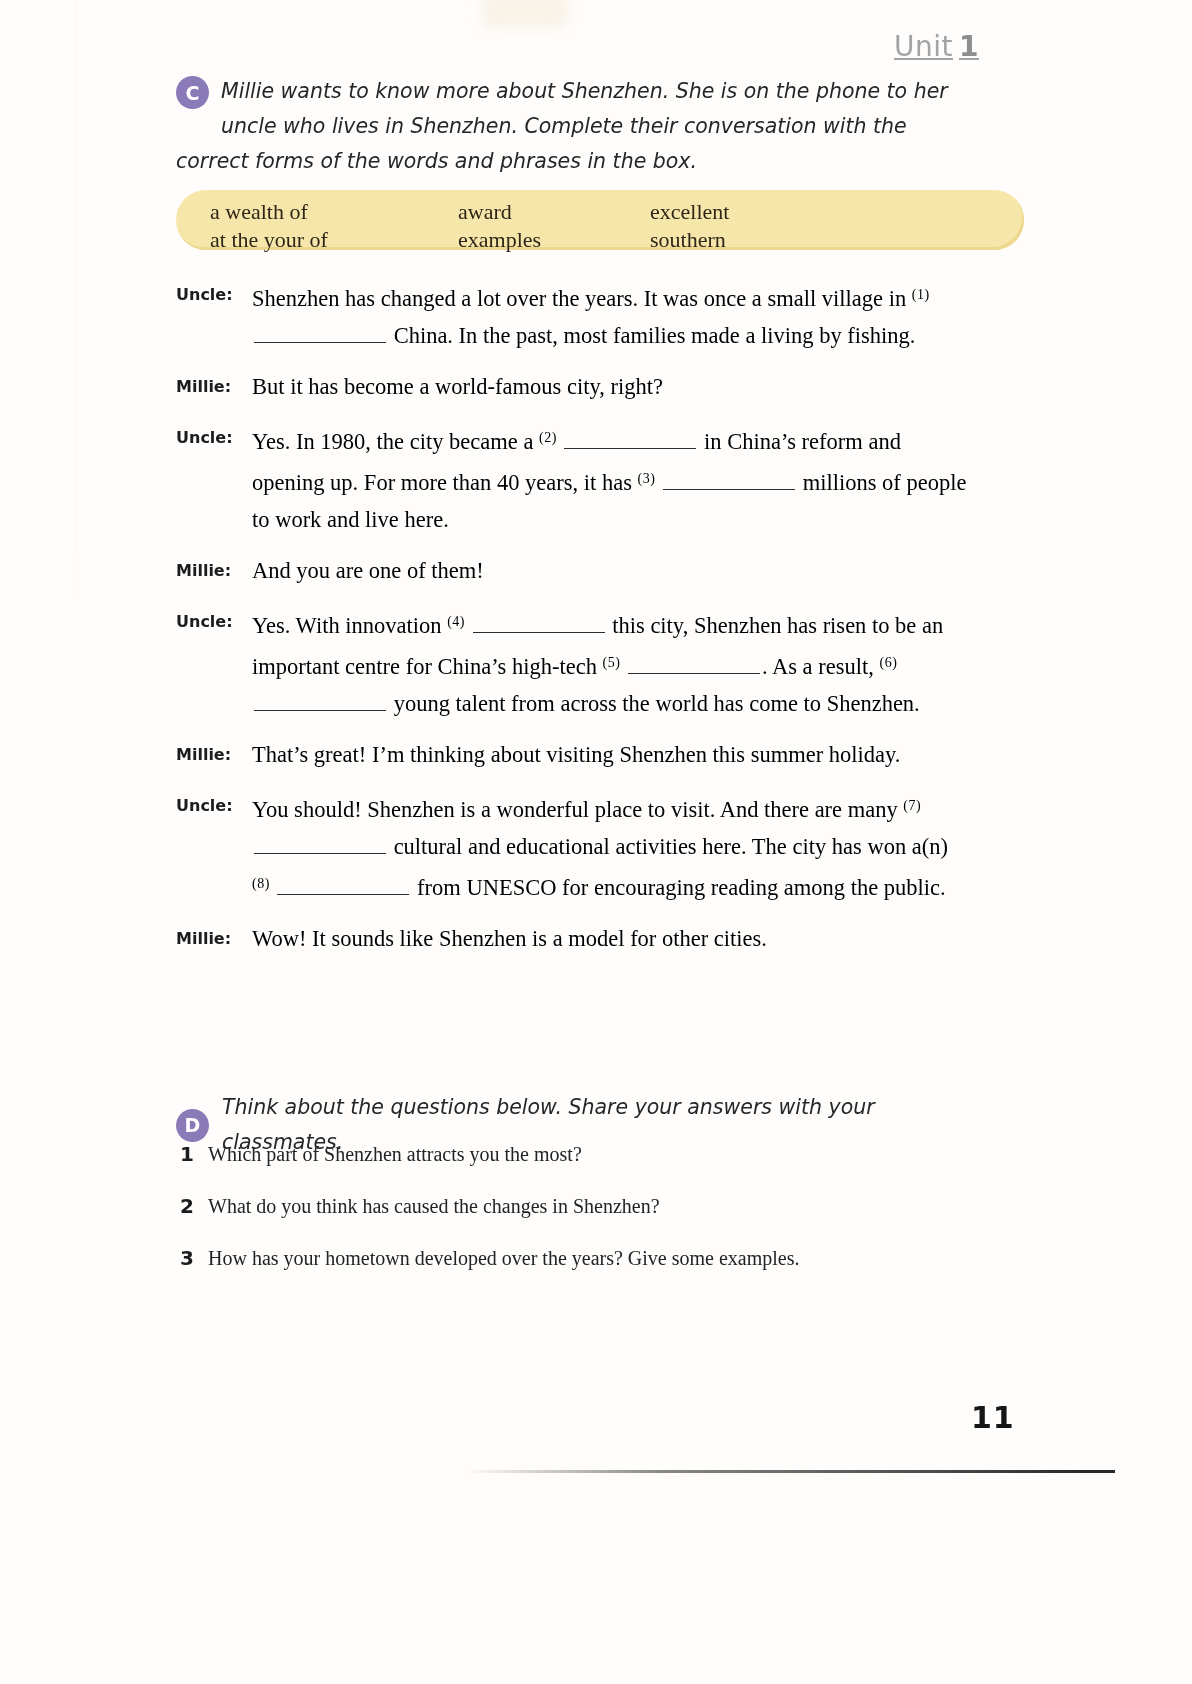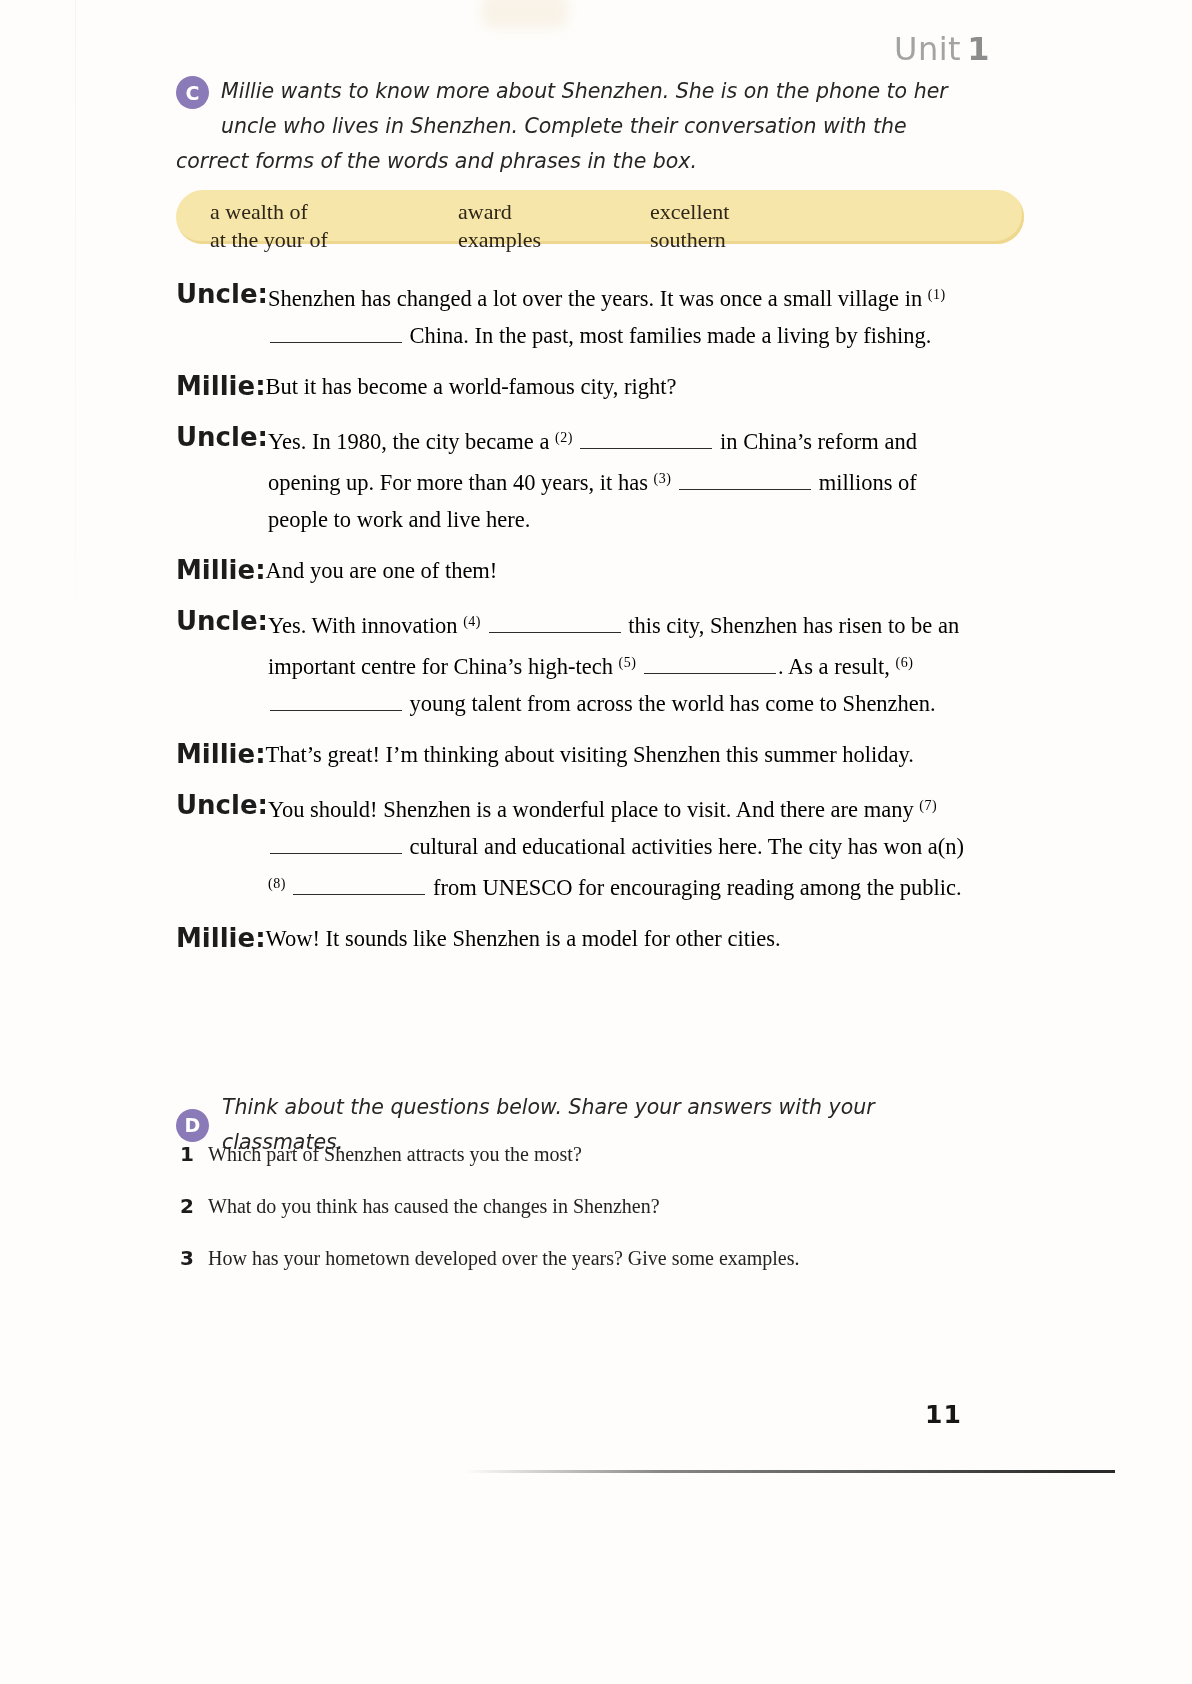--- a/index.html
+++ b/index.html
@@ -16,55 +16,56 @@
     background:#f4ead8;filter:blur(6px);opacity:.55;border-radius:10px;
   }
   .edge-line{
     position:absolute;left:75px;top:0;width:1px;height:600px;
     background:linear-gradient(#f2efe9,#faf8f4);opacity:.6;
   }
 
   .unit-header{
     position:absolute;top:30px;left:894px;
     font-family:"DejaVu Sans", sans-serif;
-    font-size:32px;color:#a3a3a3;letter-spacing:.5px;
+    font-size:28px;color:#a3a3a3;letter-spacing:.5px;
     white-space:nowrap;
+    text-decoration:underline;
   }
   .unit-header .unit-num{font-weight:bold;color:#8d8d8d;margin-left:6px;}
 
   .badge{
     display:inline-flex;align-items:center;justify-content:center;
     width:33px;height:33px;border-radius:50%;
     background:#8a7ab8;color:#ffffff;
     font-family:"DejaVu Sans", sans-serif;font-weight:bold;font-size:19px;
     flex:0 0 33px;
   }
 
   .section-c{position:absolute;left:176px;top:74px;width:778px;}
   .instr{
     font-family:"DejaVu Sans", sans-serif;font-style:italic;
     font-size:20.5px;line-height:35px;color:#262626;
   }
   .section-c .badge{float:left;margin:2px 12px 2px 0;}
 
   .word-box{
-    position:absolute;left:176px;top:190px;width:848px;height:54px;
+    position:absolute;left:176px;top:190px;width:848px;height:60px;
     background:#f7e6a9;border-radius:32px;
     box-shadow:inset -2px -3px 0 #eed88f;
     display:grid;grid-template-columns:248px 192px 188px auto;
     padding:8px 0 0 34px;box-sizing:border-box;
   }
   .word-col{font-size:22px;line-height:28px;color:#2e2618;}
 
   .dialogue{position:absolute;left:176px;top:276px;width:800px;}
   .turn{display:flex;margin-bottom:14px;}
   .speaker{
     flex:0 0 76px;
     font-family:"DejaVu Sans", sans-serif;font-weight:bold;
-    font-size:26px;line-height:37px;color:#1c1c1c;
+    font-size:16px;line-height:37px;color:#1c1c1c;
   }
   .turn-text{
     flex:1;font-size:22.5px;line-height:37px;color:#000000;
     max-width:716px;
   }
   .sup{font-size:14px;vertical-align:7px;letter-spacing:.5px;}
   .blank{
     display:inline-block;width:132px;height:14px;
     border-bottom:1.6px solid #2c2c2c;margin:0 2px;
   }
@@ -74,23 +75,23 @@
 
   .questions{position:absolute;left:180px;top:1136px;width:820px;}
   .question{display:flex;margin-bottom:15px;}
   .q-num{
     flex:0 0 28px;font-family:"DejaVu Sans", sans-serif;font-weight:bold;
     font-size:20px;line-height:37px;color:#1c1c1c;
   }
   .q-text{flex:1;font-size:20px;line-height:37px;}
 
   .page-number{
-    position:absolute;left:925px;top:1400px;
+    position:absolute;left:971px;top:1400px;
     font-family:"DejaVu Sans", sans-serif;font-weight:bold;
-    font-size:25px;color:#161616;letter-spacing:1px;
+    font-size:30px;color:#161616;letter-spacing:1px;
   }
   .bottom-line{
     position:absolute;left:465px;top:1470px;width:650px;height:3px;
     background:linear-gradient(to right, rgba(40,40,40,0), rgba(40,40,40,.55) 30%, #2a2a2a 95%);
   }
 </style>
 </head>
 <body>
 
 <div class="watermark"></div>

